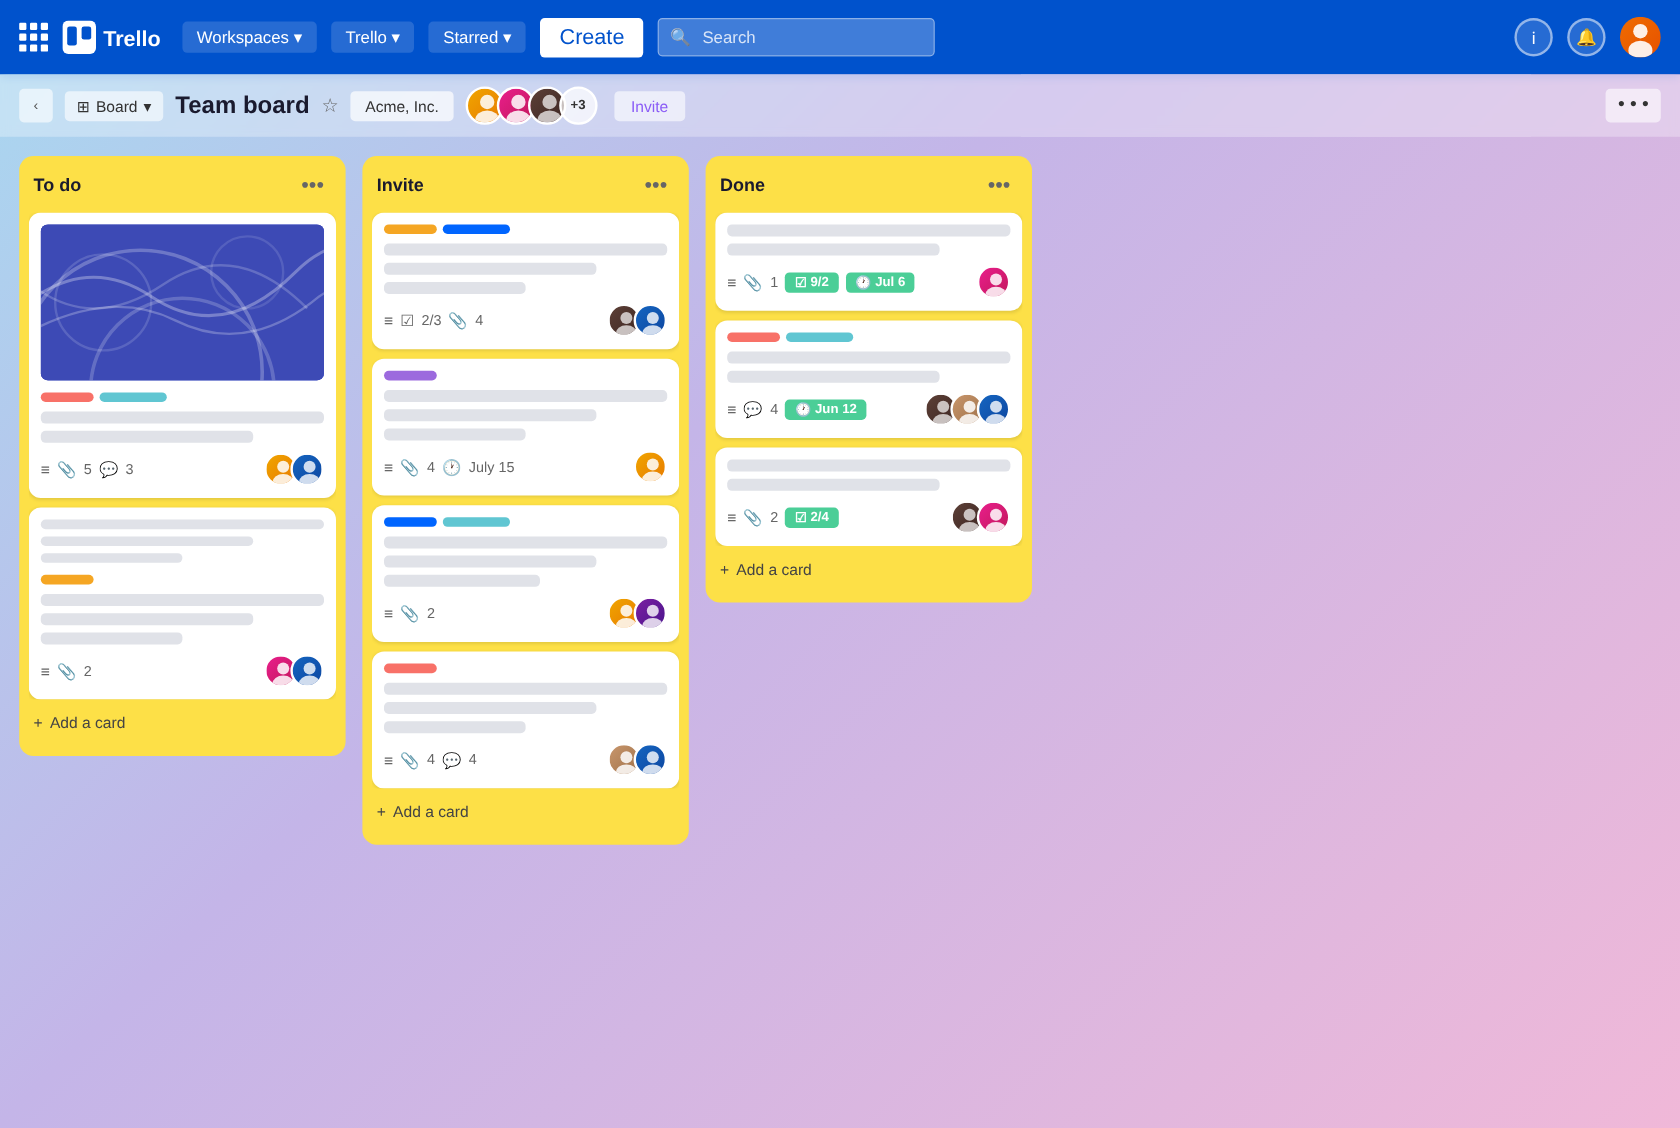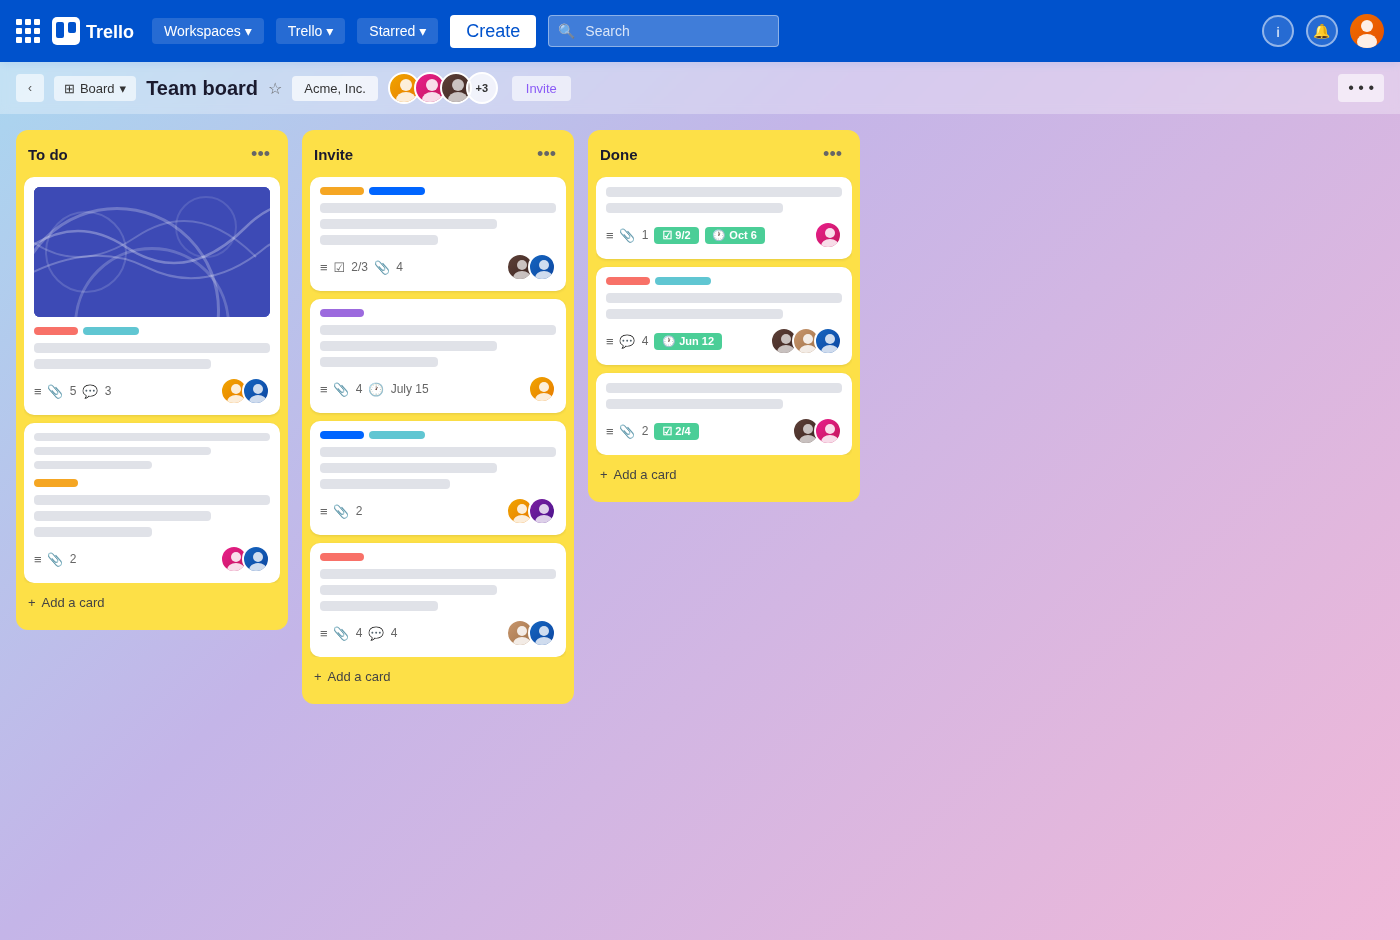--- a/index.html
+++ b/index.html
@@ -763,21 +763,21 @@
           <div class="card-footer-icons">
             <span class="card-footer-icon">≡</span>
             <span class="card-footer-icon">📎</span>
             <span>1</span>
             <span class="badge-green">
               <span>☑</span>
               <span>9/2</span>
             </span>
             <span class="badge-date">
               <span>🕐</span>
-              <span>Oct 6</span>
+              <span>Jul 6</span>
             </span>
           </div>
           <div class="card-members">
             <div class="card-member-avatar av-pink">
               <svg width="28" height="28" viewBox="0 0 28 28">
                   <circle cx="14" cy="10" r="5" fill="rgba(255,255,255,0.85)"></circle>
                   <ellipse cx="14" cy="23" rx="9" ry="7" fill="rgba(255,255,255,0.85)"></ellipse>
                 </svg>
             </div>
           </div>

